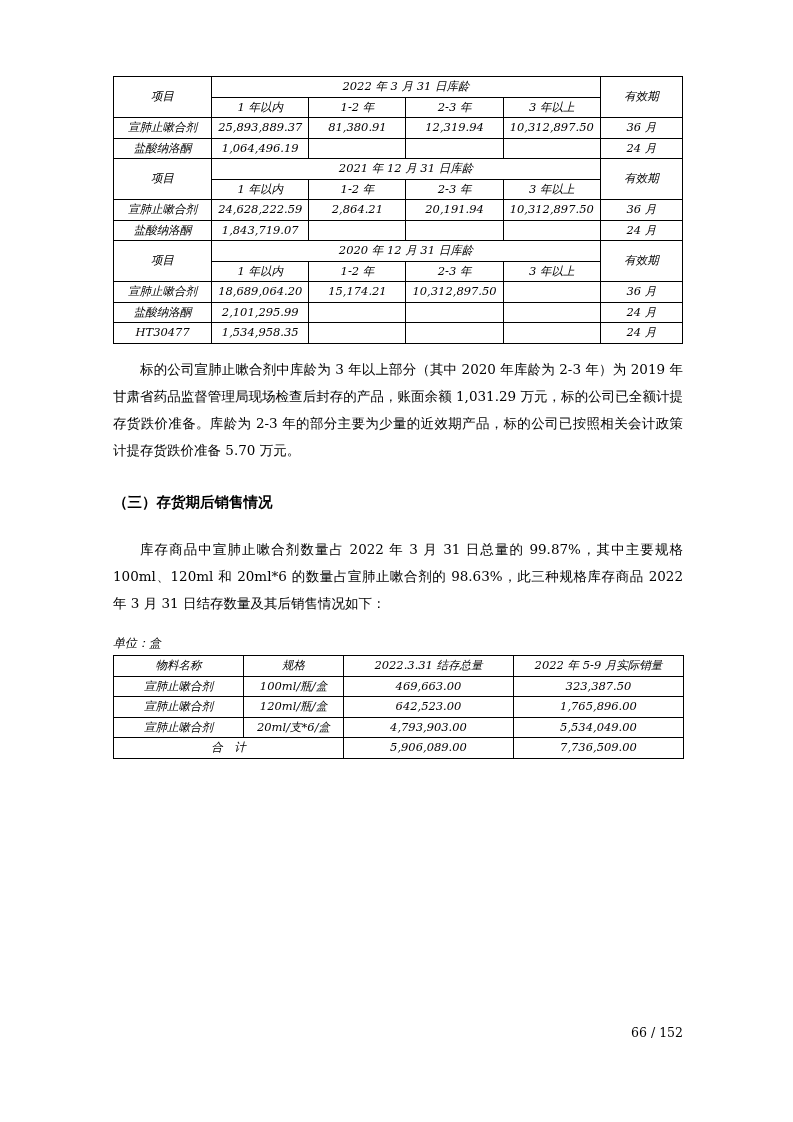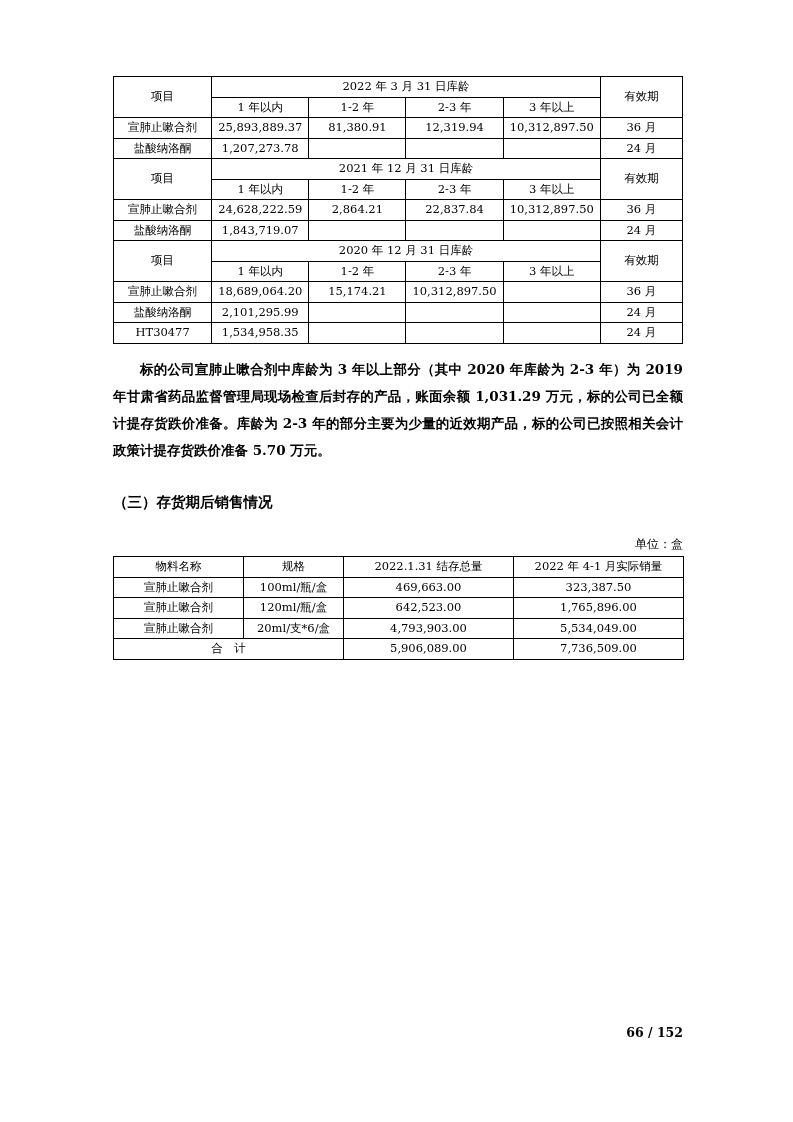--- a/index.html
+++ b/index.html
@@ -25,20 +25,21 @@
     top: 76px;
     width: 570px;
   }
 
   
   table.doc-table {
     border-collapse: collapse;
     width: 570px;
     table-layout: fixed;
     font-size: 11.5px;
+    font-style: italic;
   }
   table.doc-table td, table.doc-table th {
     border: 1px solid #000000;
     padding: 2px 4px;
     line-height: 1.35;
     font-weight: normal;
     vertical-align: middle;
   }
   .hdr {
     font-weight: bold;
@@ -54,46 +55,45 @@
   .w-num    { width: 97px; }
   .w-valid  { width: 82px; }
 
   
   p.body {
     font-size: 13.5px;
     line-height: 2.0;
     margin: 12px 0 0 0;
     text-align: justify;
     text-indent: 2em;
-    font-weight: bold;
   }
   h3.section {
     font-size: 14.5px;
     font-weight: bold;
     margin: 24px 0 21px 0;
     line-height: 1.9;
   }
   .unit-line {
     font-size: 12px;
-    text-align: right;
     margin: 18px 0 3px 0;
+    font-style: italic;
   }
 
   
   .w2-a { width: 130px; }
   .w2-b { width: 100px; }
   .w2-c { width: 170px; }
   .w2-d { width: 170px; }
 
   .footer {
     position: absolute;
     right: 110px;
     bottom: 82px;
     font-size: 12.5px;
-    font-weight: bold;
+    font-weight: normal;
   }
 </style>
 </head>
 <body>
 
 <div class="page">
   <div class="content">
 
     <table class="doc-table">
       <colgroup>
@@ -120,21 +120,21 @@
         <tr>
           <td class="c">宣肺止嗽合剂</td>
           <td class="r">25,893,889.37</td>
           <td class="r">81,380.91</td>
           <td class="r">12,319.94</td>
           <td class="r">10,312,897.50</td>
           <td class="c">36 月</td>
         </tr>
         <tr>
           <td class="c">盐酸纳洛酮</td>
-          <td class="r">1,207,273.78</td>
+          <td class="r">1,064,496.19</td>
           <td class="r"></td>
           <td class="r"></td>
           <td class="r"></td>
           <td class="c">24 月</td>
         </tr>
 
         <tr>
           <td class="hdr" rowspan="2">项目</td>
           <td class="hdr" colspan="4">2021 年 12 月 31 日库龄</td>
           <td class="hdr" rowspan="2">有效期</td>
@@ -142,21 +142,21 @@
         <tr>
           <td class="hdr">1 年以内</td>
           <td class="hdr">1-2 年</td>
           <td class="hdr">2-3 年</td>
           <td class="hdr">3 年以上</td>
         </tr>
         <tr>
           <td class="c">宣肺止嗽合剂</td>
           <td class="r">24,628,222.59</td>
           <td class="r">2,864.21</td>
-          <td class="r">22,837.84</td>
+          <td class="r">20,191.94</td>
           <td class="r">10,312,897.50</td>
           <td class="c">36 月</td>
         </tr>
         <tr>
           <td class="c">盐酸纳洛酮</td>
           <td class="r">1,843,719.07</td>
           <td class="r"></td>
           <td class="r"></td>
           <td class="r"></td>
           <td class="c">24 月</td>
@@ -197,36 +197,37 @@
           <td class="r"></td>
           <td class="c">24 月</td>
         </tr>
       </tbody>
     </table>
 
     <p class="body">标的公司宣肺止嗽合剂中库龄为 3 年以上部分（其中 2020 年库龄为 2-3 年）为 2019 年甘肃省药品监督管理局现场检查后封存的产品，账面余额 1,031.29 万元，标的公司已全额计提存货跌价准备。库龄为 2-3 年的部分主要为少量的近效期产品，标的公司已按照相关会计政策计提存货跌价准备 5.70 万元。</p>
 
     <h3 class="section">（三）存货期后销售情况</h3>
 
+    <p class="body">库存商品中宣肺止嗽合剂数量占 2022 年 3 月 31 日总量的 99.87%，其中主要规格 100ml、120ml 和 20ml*6 的数量占宣肺止嗽合剂的 98.63%，此三种规格库存商品 2022 年 3 月 31 日结存数量及其后销售情况如下：</p>
 
     <div class="unit-line">单位：盒</div>
 
     <table class="doc-table">
       <colgroup>
         <col class="w2-a">
           <col class="w2-b">
           <col class="w2-c">
           <col class="w2-d">
       </colgroup>
       <tbody>
         <tr>
           <td class="hdr">物料名称</td>
           <td class="hdr">规格</td>
-          <td class="hdr">2022.1.31 结存总量</td>
-          <td class="hdr">2022 年 4-1 月实际销量</td>
+          <td class="hdr">2022.3.31 结存总量</td>
+          <td class="hdr">2022 年 5-9 月实际销量</td>
         </tr>
         <tr>
           <td class="l">宣肺止嗽合剂</td>
           <td class="c">100ml/瓶/盒</td>
           <td class="r">469,663.00</td>
           <td class="r">323,387.50</td>
         </tr>
         <tr>
           <td class="l">宣肺止嗽合剂</td>
           <td class="c">120ml/瓶/盒</td>

